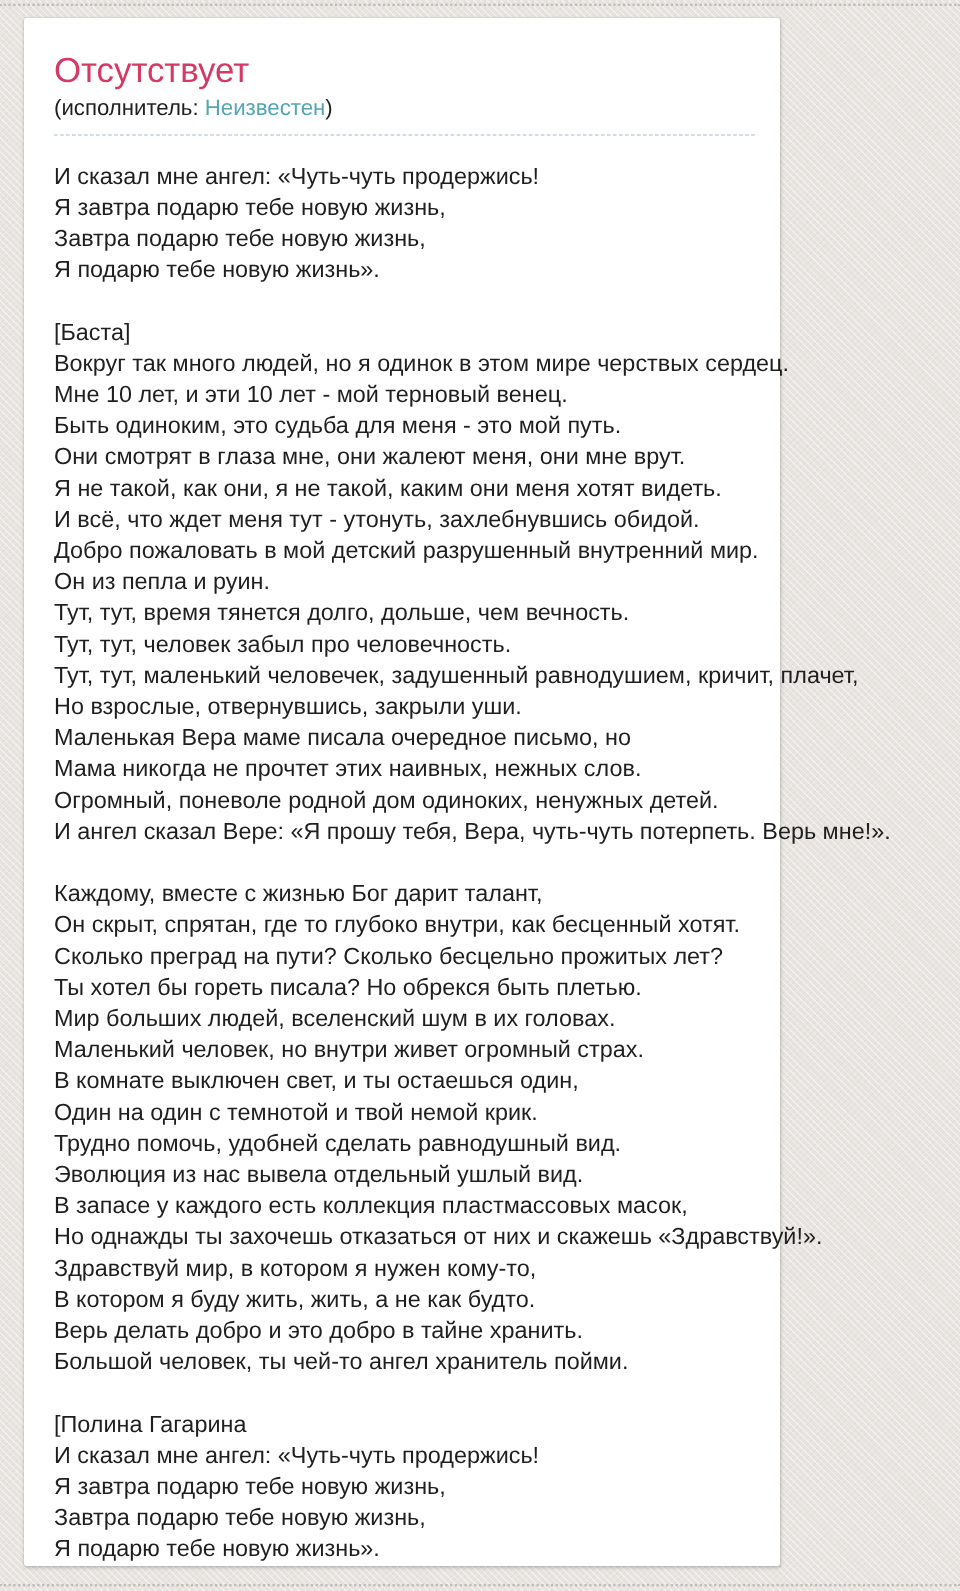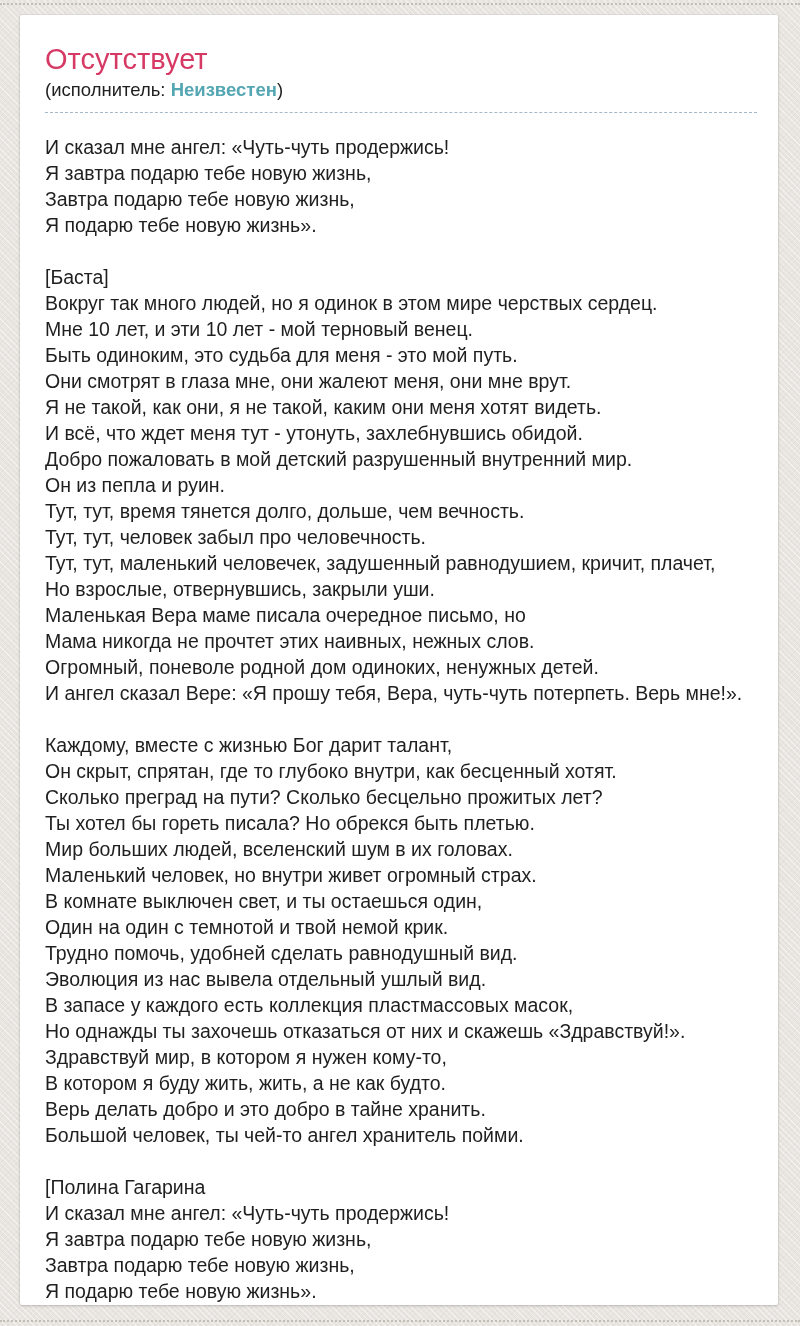--- a/index.html
+++ b/index.html
@@ -23,21 +23,21 @@
     width: 800px;
     height: 0;
     border-top: 2px dotted rgba(190,184,176,0.9);
   }
   .edge-dots-top { top: 3px; }
   .edge-dots-bottom { top: 1320px; }
   .card {
     position: absolute;
     left: 20px;
     top: 15px;
-    width: 758px;
+    width: 630px;
     height: 1290px;
     background: var(--card-bg, #ffffff);
     border-radius: 2px;
     box-shadow: 0 1px 3px rgba(0,0,0,0.18), 0 0 0 1px rgba(0,0,0,0.03);
     box-sizing: border-box;
     padding: 28px 21px 0 25px;
   }
   .song-header {
     border-bottom: 1px dashed var(--dashed-border, #a3b9c9);
     padding-bottom: 11px;
@@ -51,21 +51,20 @@
   }
   .artist-line {
     margin: 3px 0 0 0;
     font-size: 18.5px;
     color: var(--text, #222222);
   }
   .artist-link {
     color: var(--artist-link, #53a6b2);
     text-decoration: none;
     cursor: pointer;
-    font-weight: bold;
   }
   .lyrics {
     margin-top: 21px;
   }
   .lyric-line {
     height: 26px;
     line-height: 26px;
     font-size: 19.5px;
     color: var(--text, #222222);
     white-space: nowrap;

